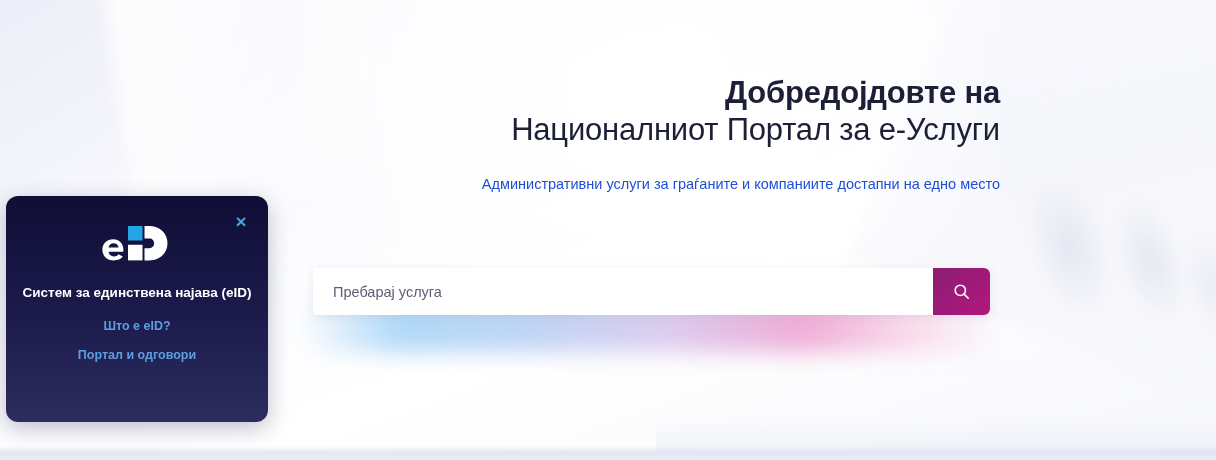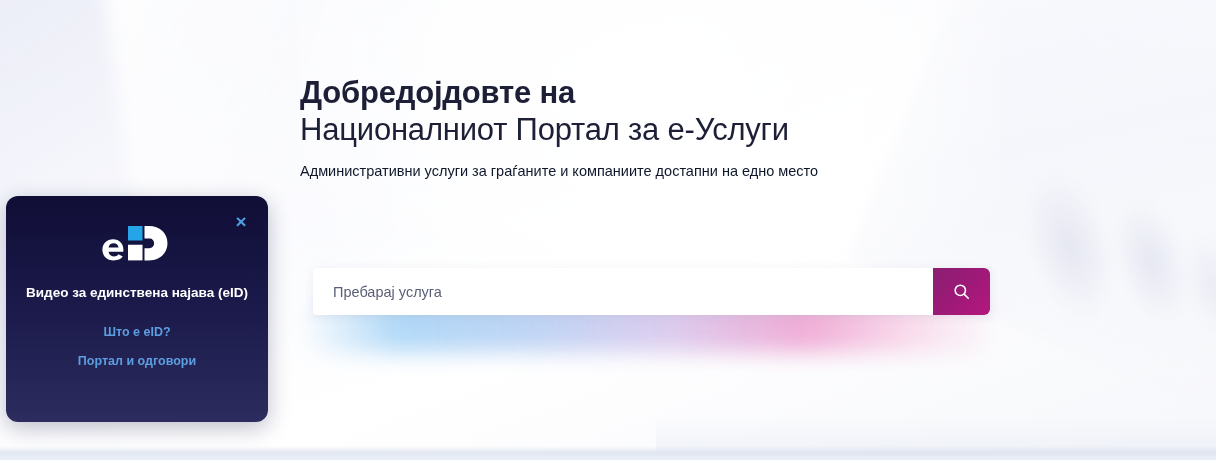--- a/index.html
+++ b/index.html
@@ -119,21 +119,21 @@
       rgba(255,255,255,0) 100%);
     filter: blur(11px);
   }
 
   
   .hero {
     position: absolute;
     left: 300px;
     top: 74px;
     width: 700px;
-    text-align: left;
+    text-align: right;
   }
   .hero-title {
     color: #1c1f36;
     font-size: 31px;
     line-height: 37px;
     letter-spacing: -0.2px;
   }
   .hero-line1 {
     font-weight: bold;
     display: block;
@@ -142,22 +142,22 @@
     display: block;
   }
   .hero-strong {
     font-weight: normal;
   }
   .hero-light {
     font-weight: normal;
     margin-top: 32px;
   }
   .hero-sub {
-    margin-top: 13px;
-    color: #0f172a;
+    margin-top: 26px;
+    color: #1d4ed8;
     font-size: 14.5px;
     line-height: 20px;
     font-weight: normal;
   }
 
   
   .search-wrap {
     position: absolute;
     left: 313px;
     top: 268px;
@@ -233,21 +233,21 @@
   }
   .eid-title {
     margin: 14px 16px 0;
     text-align: center;
     color: #ffffff;
     font-size: 13.5px;
     font-weight: bold;
     line-height: 18px;
   }
   .eid-links {
-    margin-top: 22px;
+    margin-top: 16px;
     text-align: center;
   }
   .eid-link {
     display: block;
     color: #5c9fe0;
     font-size: 12.5px;
     font-weight: bold;
     line-height: 16px;
     margin-bottom: 13px;
     text-decoration: none;
@@ -296,21 +296,21 @@
 
         <path d="M19.5 38.4c-6.4 0-11.1-4.3-11.1-10.6 0-6.2 4.5-10.6 10.7-10.6 6.2 0 10.3 4.2 10.3 10.5 0 .7-.05 1.4-.12 1.95H14.6c.55 3.1 2.7 4.85 5.3 4.85 2.05 0 3.55-.8 4.5-2.25l4.4 2.35c-1.85 2.6-5 3.85-9.3 3.85zm-5-12.9h10.1c-.45-2.7-2.4-4.2-5-4.2-2.6 0-4.6 1.5-5.1 4.2z" fill="#ffffff"></path>
 
         <rect x="34" y="4" width="14.5" height="14.5" fill="#26a4e8"></rect>
 
         <path d="M50.5 4H55c10.6 0 18.5 7.2 18.5 17.2S65.6 38.4 55 38.4h-4.5V26.2h5c2.6 0 4.6-2.1 4.6-4.9 0-2.8-2-4.9-4.6-4.9h-5V4z" fill="#ffffff"></path>
         <path d="M34 22.8h14.5v15.6H34z" fill="#ffffff"></path>
       </svg>
     </div>
 
-    <div class="eid-title">Видео за единствена најава (eID)</div>
+    <div class="eid-title">Систем за единствена најава (eID)</div>
 
     <div class="eid-links">
       <a class="eid-link">Што е eID?</a>
       <a class="eid-link">Портал и одговори</a>
     </div>
   </div>
 
   <div class="bg-bottom-right-block"></div>
   <div class="bg-bottom-band"></div>
   <div class="bg-bottom-strip"></div>

